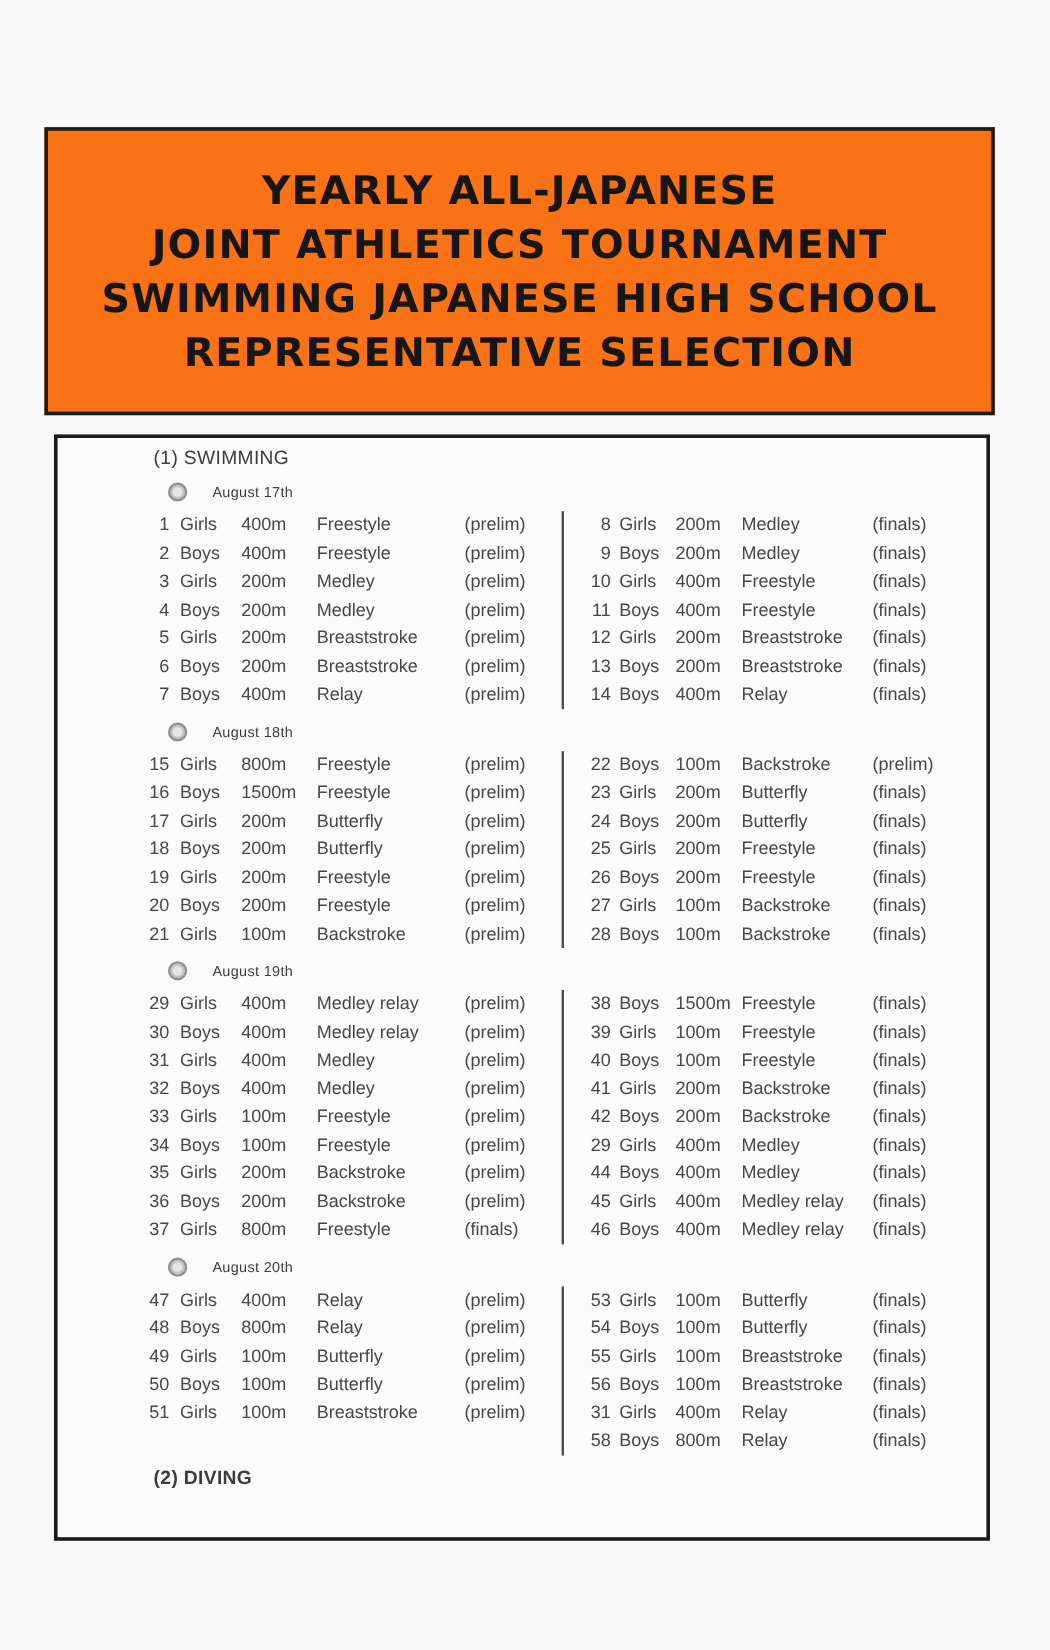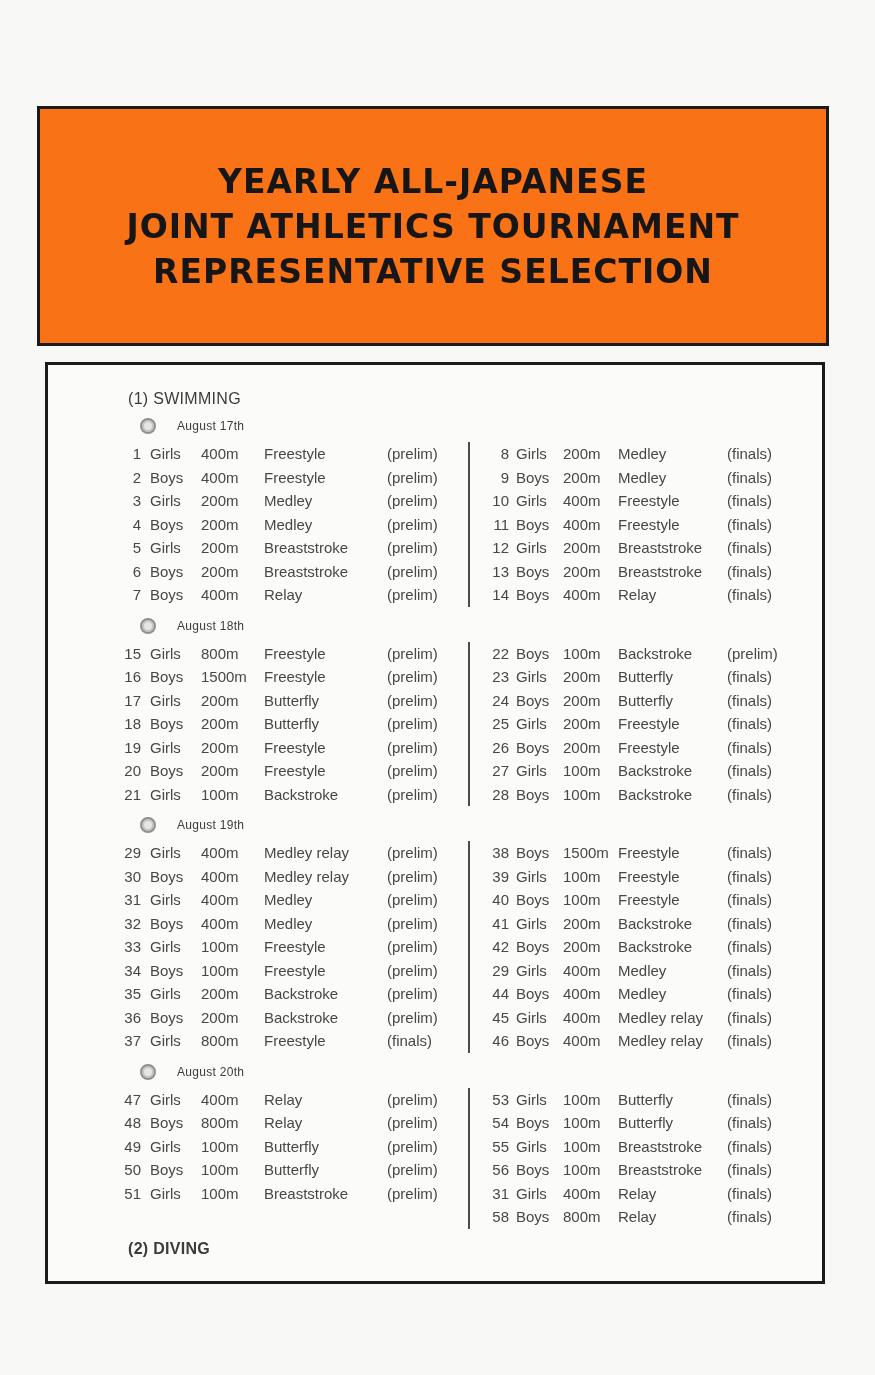--- a/index.html
+++ b/index.html
@@ -24,21 +24,21 @@
     font-family:"DejaVu Sans",sans-serif;
     font-weight:700;font-size:33px;line-height:45px;
     letter-spacing:1px;color:#161616;white-space:nowrap;
   }
 
   
   .main-box{
     position:absolute;left:45px;top:362px;width:780px;height:922px;
     border:3px solid #1b1b1b;background:#fbfbf9;
     box-sizing:border-box;
-    padding-top:24px;
+    padding-top:8px;
   }
   .section-heading{
     margin-left:80px;
     font-size:16px;color:#3c3c3c;line-height:20px;
     letter-spacing:0.3px;
   }
   .day-group{margin-top:6px;margin-bottom:8px;}
   .day-header{
     margin-left:92px;height:22px;margin-bottom:5px;
     display:flex;align-items:center;
@@ -78,20 +78,21 @@
   }
 </style>
 </head>
 <body>
 
 <div class="page">
 
   <div class="title-box">
     <div class="title-line">YEARLY ALL-JAPANESE</div>
     <div class="title-line">JOINT ATHLETICS TOURNAMENT</div>
+    <div class="title-line">SWIMMING JAPANESE HIGH SCHOOL</div>
     <div class="title-line">REPRESENTATIVE SELECTION</div>
   </div>
 
   <div class="main-box">
     <div class="section-heading">(1) SWIMMING</div>
     <div id="day-groups">
         <div class="day-group">
           <div class="day-header">
             <span class="bullet"></span>
             <span class="day-label">August 17th</span>

